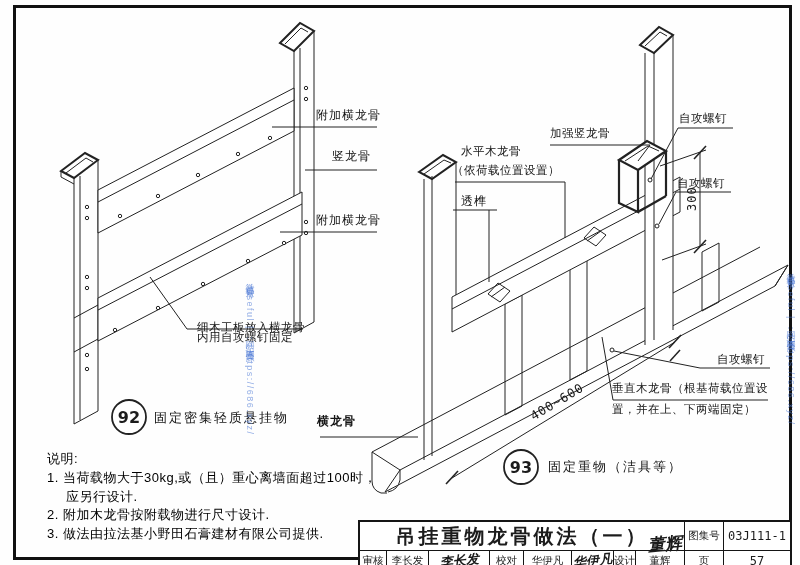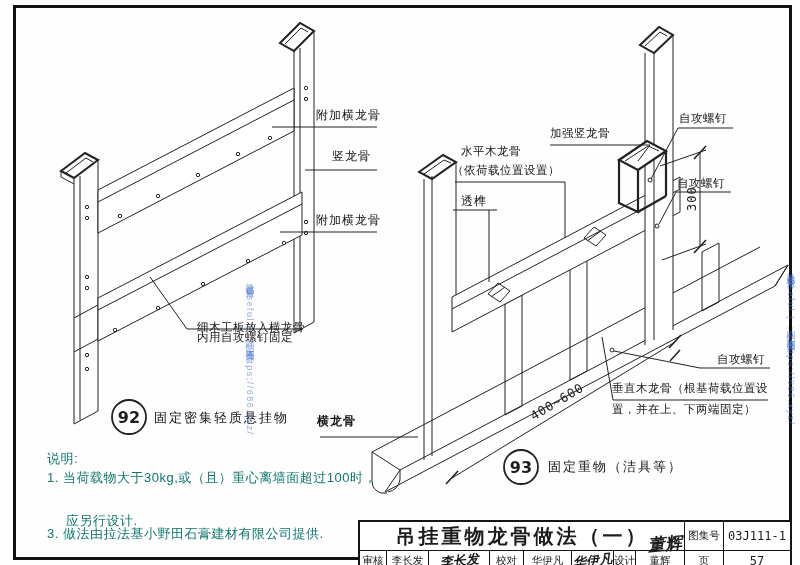--- a/index.html
+++ b/index.html
@@ -18,21 +18,21 @@
   .caption { font-size:13px; letter-spacing:2px; font-weight:500; }
   .fignum {
     position:absolute; width:34px; text-align:center;
     font-size:16px; font-weight:600; letter-spacing:0;
     font-family:"DejaVu Sans","Liberation Sans",sans-serif;
   }
   .rot90  { transform:rotate(-90deg); transform-origin:center; letter-spacing:1px;
             font-family:"DejaVu Sans Mono","Liberation Mono",monospace; font-size:12px; }
   .rot31  { transform:rotate(-31deg); transform-origin:center; text-align:center;
             font-family:"DejaVu Sans Mono","Liberation Mono",monospace; font-size:12.5px; }
-  .notes-line { position:absolute; font-size:13px; letter-spacing:0.5px; color:#0f766e; white-space:nowrap; }
+  .notes-line { position:absolute; font-size:13px; letter-spacing:0.5px; color:#000000; white-space:nowrap; }
   .wm {
     position:absolute; writing-mode:vertical-rl; text-orientation:mixed;
     font-size:9px; letter-spacing:1.5px; color:rgba(80,125,215,0.62);
     white-space:nowrap; overflow:hidden;
   }
   
   .tb { position:absolute; left:358px; top:520px; width:434px; height:52px;
         border:2.5px solid #151515; box-sizing:border-box; background:#fff; }
   .tb-row1 { display:flex; height:29px; border-bottom:1.5px solid #151515; box-sizing:border-box; }
   .tb-row2 { display:flex; height:100%; }
@@ -244,21 +244,22 @@
   <div class="label small" style="left:612px; top:402px;">置，并在上、下两端固定）</div>
 
   <div class="label rot90" style="left:678px; top:190px; width:28px;">300</div>
   <div class="label rot31" style="left:515px; top:394px; width:84px;">400~600</div>
 
   <div class="fignum" style="left:504px; top:458px;">93</div>
   <div class="label caption" style="left:548px; top:458px;">固定重物（洁具等）</div>
 
   <div class="notes-line" style="left:47px; top:450px;">说明:</div>
   <div class="notes-line" style="left:47px; top:469px;">1. 当荷载物大于30kg,或（且）重心离墙面超过100时，</div>
-  <div class="notes-line" style="left:66px; top:488px;margin-top:24px;">应另行设计.</div>
+  <div class="notes-line" style="left:66px; top:488px;">应另行设计.</div>
+  <div class="notes-line" style="left:47px; top:506px;">2. 附加木龙骨按附载物进行尺寸设计.</div>
   <div class="notes-line" style="left:47px; top:525px;">3. 做法由拉法基小野田石膏建材有限公司提供.</div>
 
   <div class="wm" style="left:243px; top:276px; height:232px;">微信公众号:Useful | 网站:大熊资源 https://686.xyz/</div>
   <div class="wm" style="left:784px; top:266px; height:252px;">微信公众号:Useful | 网站:大熊资源 https://686.xyz/</div>
 
   <div class="tb">
     <div class="tb-row1">
       <div class="tb-cell tb-title-cell">吊挂重物龙骨做法（一）</div>
       <div class="tb-cell tb-atlas-label">图集号</div>
       <div class="tb-cell tb-atlas-no last">03J111-1</div>

